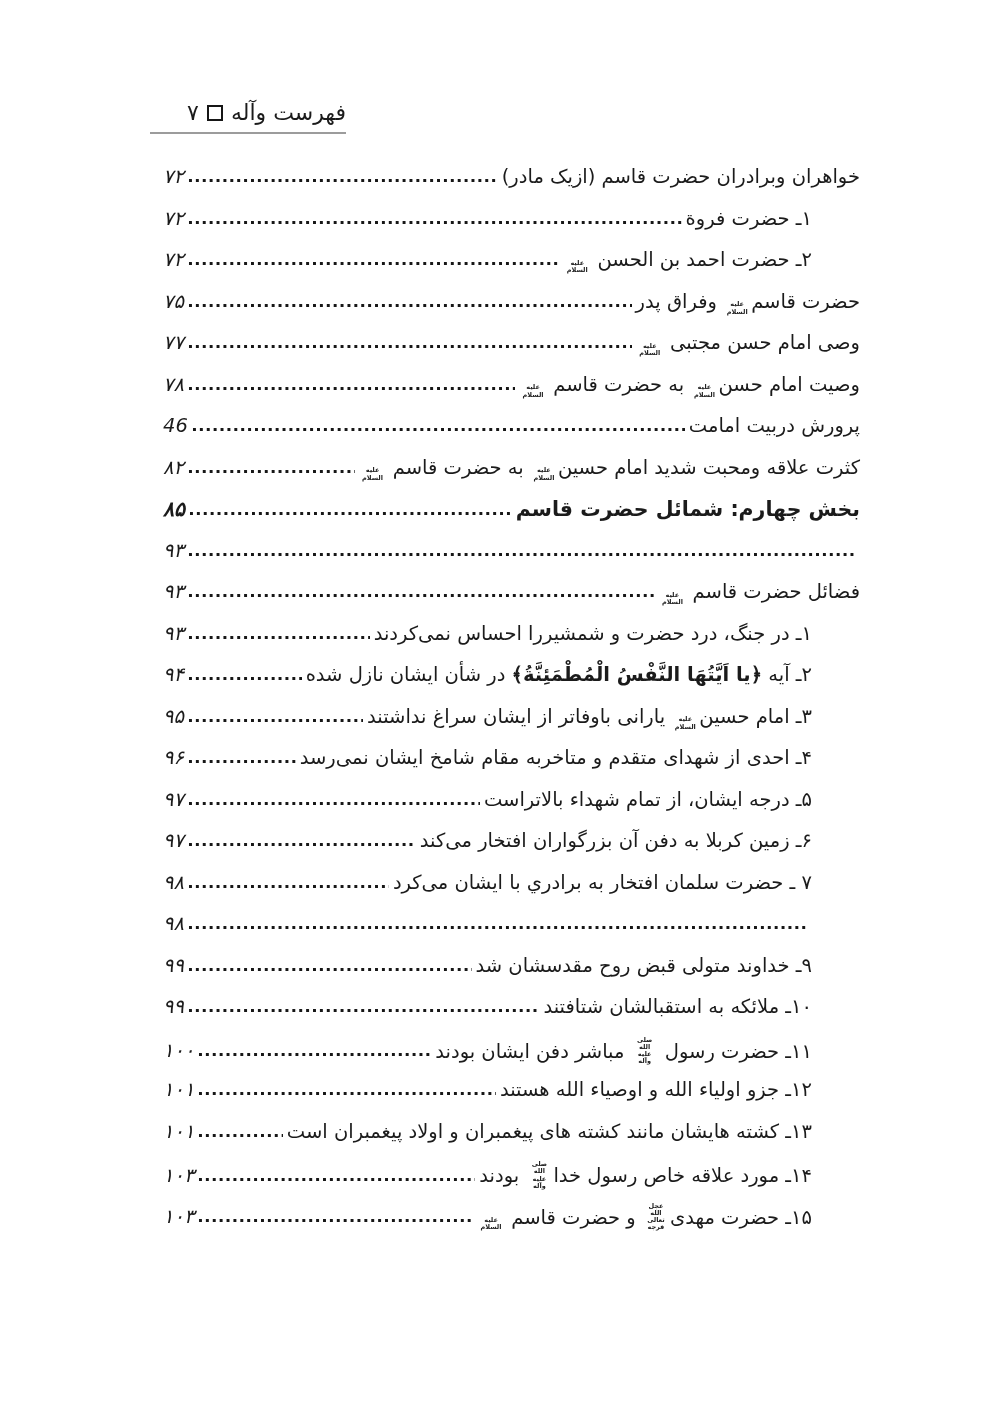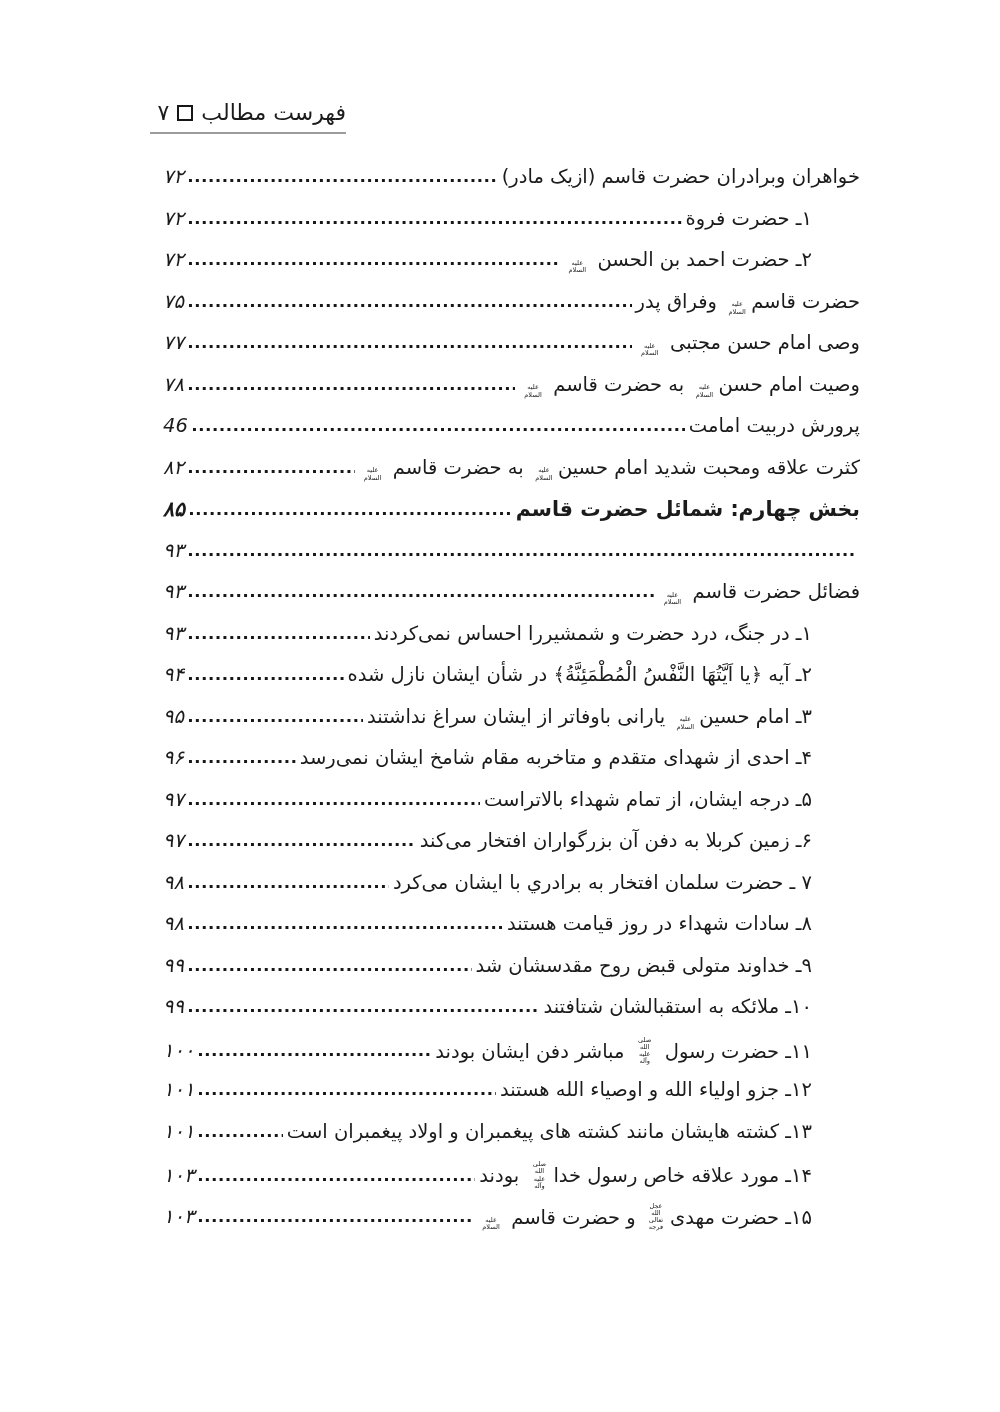--- a/index.html
+++ b/index.html
@@ -19,39 +19,39 @@
   }
   .toc{position:absolute;top:157px;right:140px;left:163px;}
   .row{
     display:flex;direction:rtl;align-items:baseline;
     height:41.5px;box-sizing:border-box;padding-top:8px;
     font-size:19.5px;white-space:nowrap;
   }
   .row.indent{padding-right:48px;}
   .row.bold{font-weight:bold;font-size:20.5px;}
   .title{flex:0 0 auto;white-space:nowrap;}
-  .seg-b{font-weight:normal;}
+  .seg-b{font-weight:bold;}
   .leader{
     flex:1 1 10px;min-width:10px;height:5px;margin:0 4px -2px 4px;
     background-image:radial-gradient(circle at 2.4px 2.6px,#161616 1.5px,transparent 1.9px);
     background-size:6.9px 5px;background-repeat:repeat-x;background-position:left bottom;
     align-self:baseline;
   }
   .page-num{flex:0 0 auto;font-style:italic;}
   .hon{
     display:inline-block;width:22px;font-size:6.5px;line-height:1.12;
     text-align:center;white-space:normal;vertical-align:-6px;margin:0 3px;
-    color:#222;word-break:break-word;
+    color:#222;word-break:break-word;font-weight:bold;
   }
 </style>
 </head>
 <body>
 
 <header class="running-head">
-  <span class="head-title">فهرست مطالب</span>
+  <span class="head-title">فهرست وآله</span>
   <span class="head-square"></span>
   <span class="head-page">۷</span>
 </header>
 
 <main class="toc">
     <div class="row">
       <span class="title">خواهران وبرادران حضرت قاسم (ازیک مادر) </span>
       <span class="leader"></span>
       <span class="page-num">۷۲</span>
     </div>
@@ -133,21 +133,20 @@
       <span class="title">۶ـ زمین کربلا به دفن آن بزرگواران افتخار می‌کند </span>
       <span class="leader"></span>
       <span class="page-num">۹۷</span>
     </div>
     <div class="row indent">
       <span class="title">۷ ـ حضرت سلمان افتخار به برادري با ایشان می‌کرد </span>
       <span class="leader"></span>
       <span class="page-num">۹۸</span>
     </div>
     <div class="row indent">
-      <span class="title">۸ـ سادات شهداء در روز قیامت هستند </span>
       <span class="leader"></span>
       <span class="page-num">۹۸</span>
     </div>
     <div class="row indent">
       <span class="title">۹ـ خداوند متولی قبض روح مقدسشان شد </span>
       <span class="leader"></span>
       <span class="page-num">۹۹</span>
     </div>
     <div class="row indent">
       <span class="title">۱۰ـ ملائکه به استقبالشان شتافتند </span>

